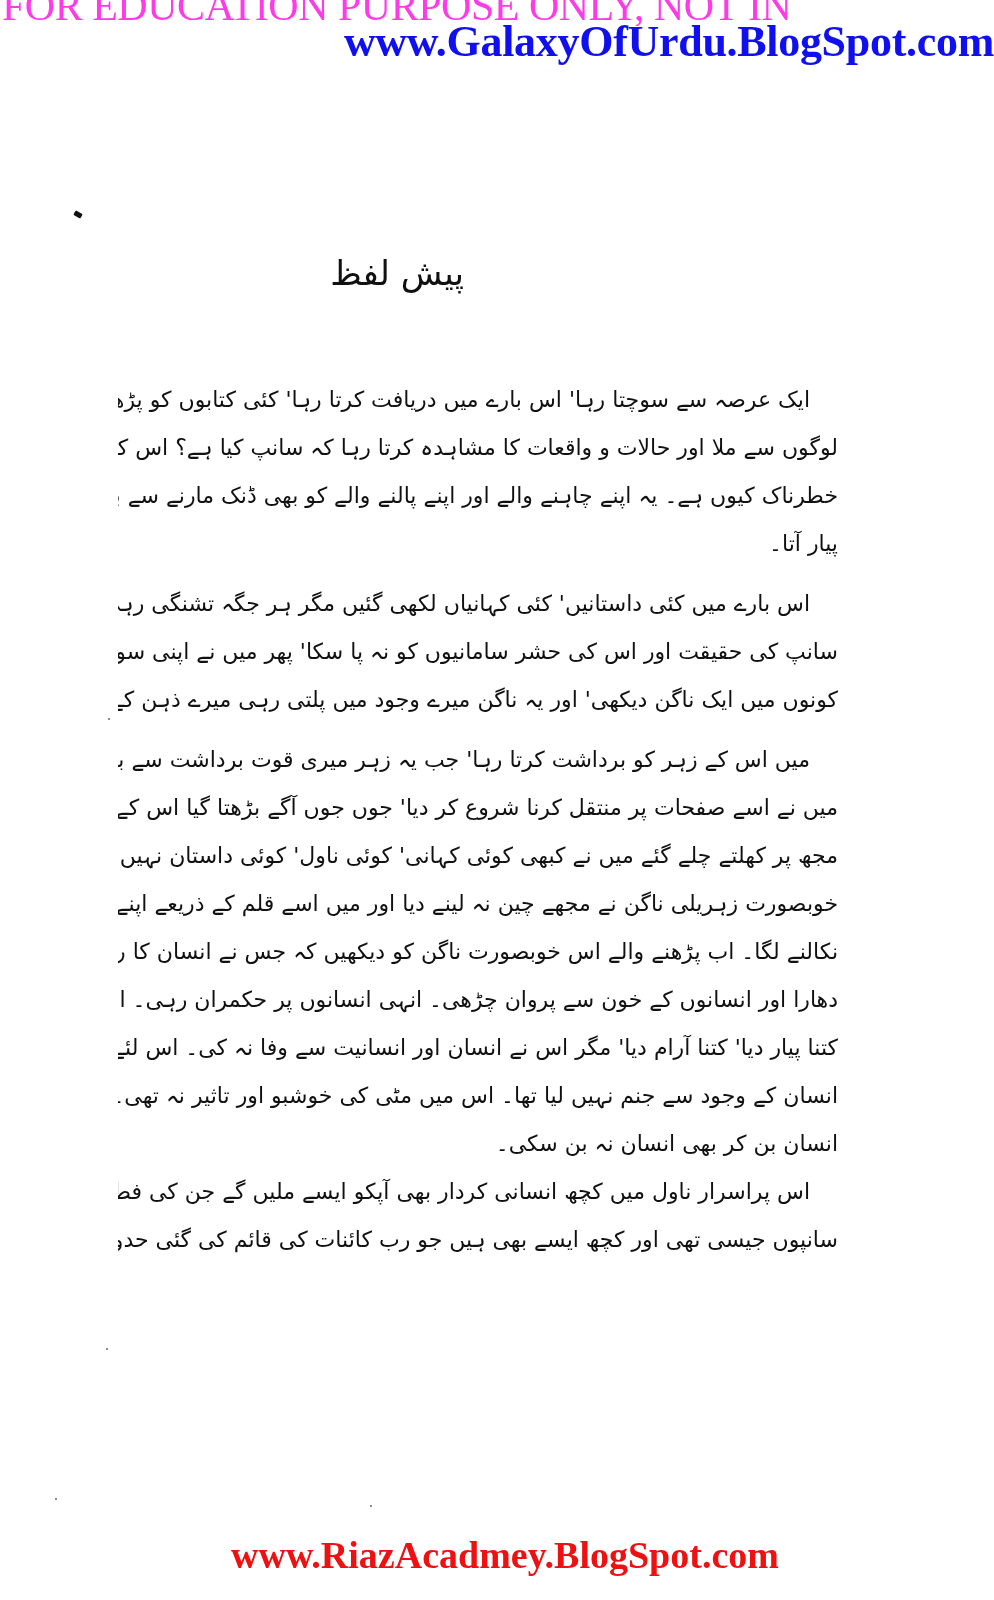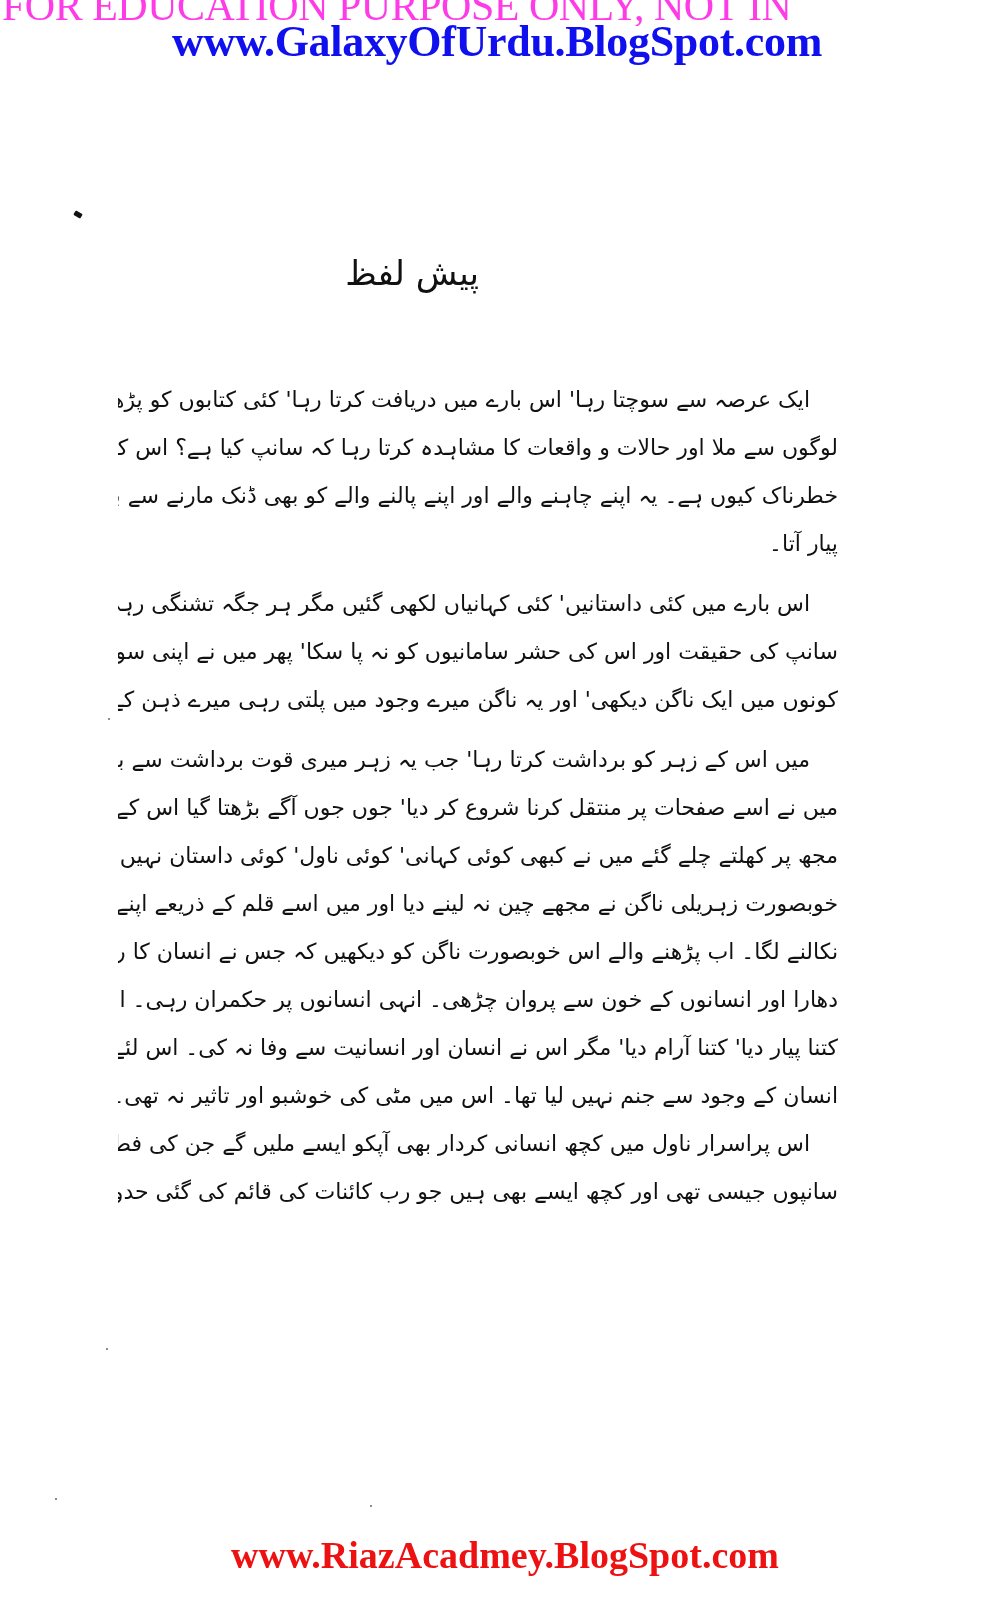--- a/index.html
+++ b/index.html
@@ -5,32 +5,32 @@
   html, body { margin: 0; padding: 0; background: #ffffff; }
   body { width: 994px; height: 1600px; position: relative; overflow: hidden; }
   .watermark-top {
     position: absolute; left: 0; top: -14px; width: 994px; height: 40px;
     white-space: nowrap; overflow: hidden;
     font-family: "Liberation Serif", serif; font-size: 42px;
     color: #ff3be8; text-align: left; padding-left: 2px; line-height: 40px;
     letter-spacing: -0.5px;
   }
   .site-top {
-    position: absolute; left: 0; width: 994px; top: 14px; text-align: center;
+    position: absolute; left: 0; width: 994px; top: 14px; text-align: right;
     font-family: "Liberation Serif", serif; font-weight: bold; font-size: 44px;
     color: #1010ee; line-height: 56px; letter-spacing: -0.3px;
   }
   .stray-mark {
     position: absolute; left: 74px; top: 212px; width: 8px; height: 5px;
     background: #111; transform: rotate(30deg); border-radius: 1px;
   }
   .page-title {
     position: absolute; left: 0; width: 794px; top: 248px; text-align: center;
     font-family: "DejaVu Sans", sans-serif; font-size: 34px; color: #111;
-    direction: rtl; line-height: 50px; padding-left: 15px;
+    direction: rtl; line-height: 50px;
   }
   .body-text {
     position: absolute; left: 118px; width: 720px; top: 376px;
     direction: rtl; text-align: justify; text-align-last: right;
     font-family: "DejaVu Sans", sans-serif; font-size: 22px; color: #111;
     line-height: 0;
   }
   .line {
     display: block; height: 48px; line-height: 48px;
     white-space: nowrap; overflow: hidden; text-align: right;
@@ -70,20 +70,21 @@
   <span class="para-gap"></span>
   <div>
     <span class="line indent">میں اس کے زہر کو برداشت کرتا رہا' جب یہ زہر میری قوت برداشت سے باہر ہو گیا تو</span>
     <span class="line">میں نے اسے صفحات پر منتقل کرنا شروع کر دیا' جوں جوں آگے بڑھتا گیا اس کے اسرار و رموز</span>
     <span class="line">مجھ پر کھلتے چلے گئے میں نے کبھی کوئی کہانی' کوئی ناول' کوئی داستان نہیں لکھی' مگر اس</span>
     <span class="line">خوبصورت زہریلی ناگن نے مجھے چین نہ لینے دیا اور میں اسے قلم کے ذریعے اپنے وجود سے</span>
     <span class="line">نکالنے لگا۔ اب پڑھنے والے اس خوبصورت ناگن کو دیکھیں کہ جس نے انسان کا روپ</span>
     <span class="line">دھارا اور انسانوں کے خون سے پروان چڑھی۔ انہی انسانوں پر حکمران رہی۔ اسے انسان نے</span>
     <span class="line">کتنا پیار دیا' کتنا آرام دیا' مگر اس نے انسان اور انسانیت سے وفا نہ کی۔ اس لئے کہ اس نے</span>
     <span class="line">انسان کے وجود سے جنم نہیں لیا تھا۔ اس میں مٹی کی خوشبو اور تاثیر نہ تھی۔ اس لئے وہ</span>
+    <span class="line">انسان بن کر بھی انسان نہ بن سکی۔</span>
   </div>
   <div>
     <span class="line indent">اس پراسرار ناول میں کچھ انسانی کردار بھی آپکو ایسے ملیں گے جن کی فطرت بھی</span>
     <span class="line">سانپوں جیسی تھی اور کچھ ایسے بھی ہیں جو رب کائنات کی قائم کی گئی حدود کو نہیں پھلانگتے اور</span>
   </div>
 </div>
 
 <div class="dot" style="left:108px; top:718px;"></div>
 <div class="dot" style="left:106px; top:1348px;"></div>
 <div class="dot" style="left:55px; top:1498px;"></div>

